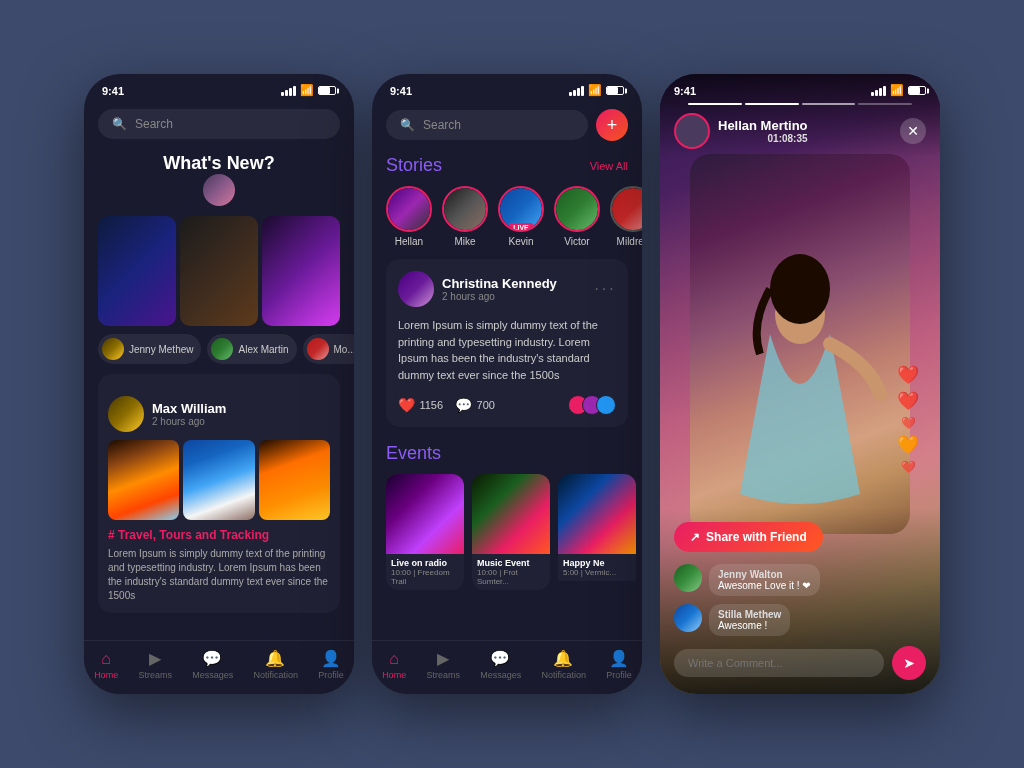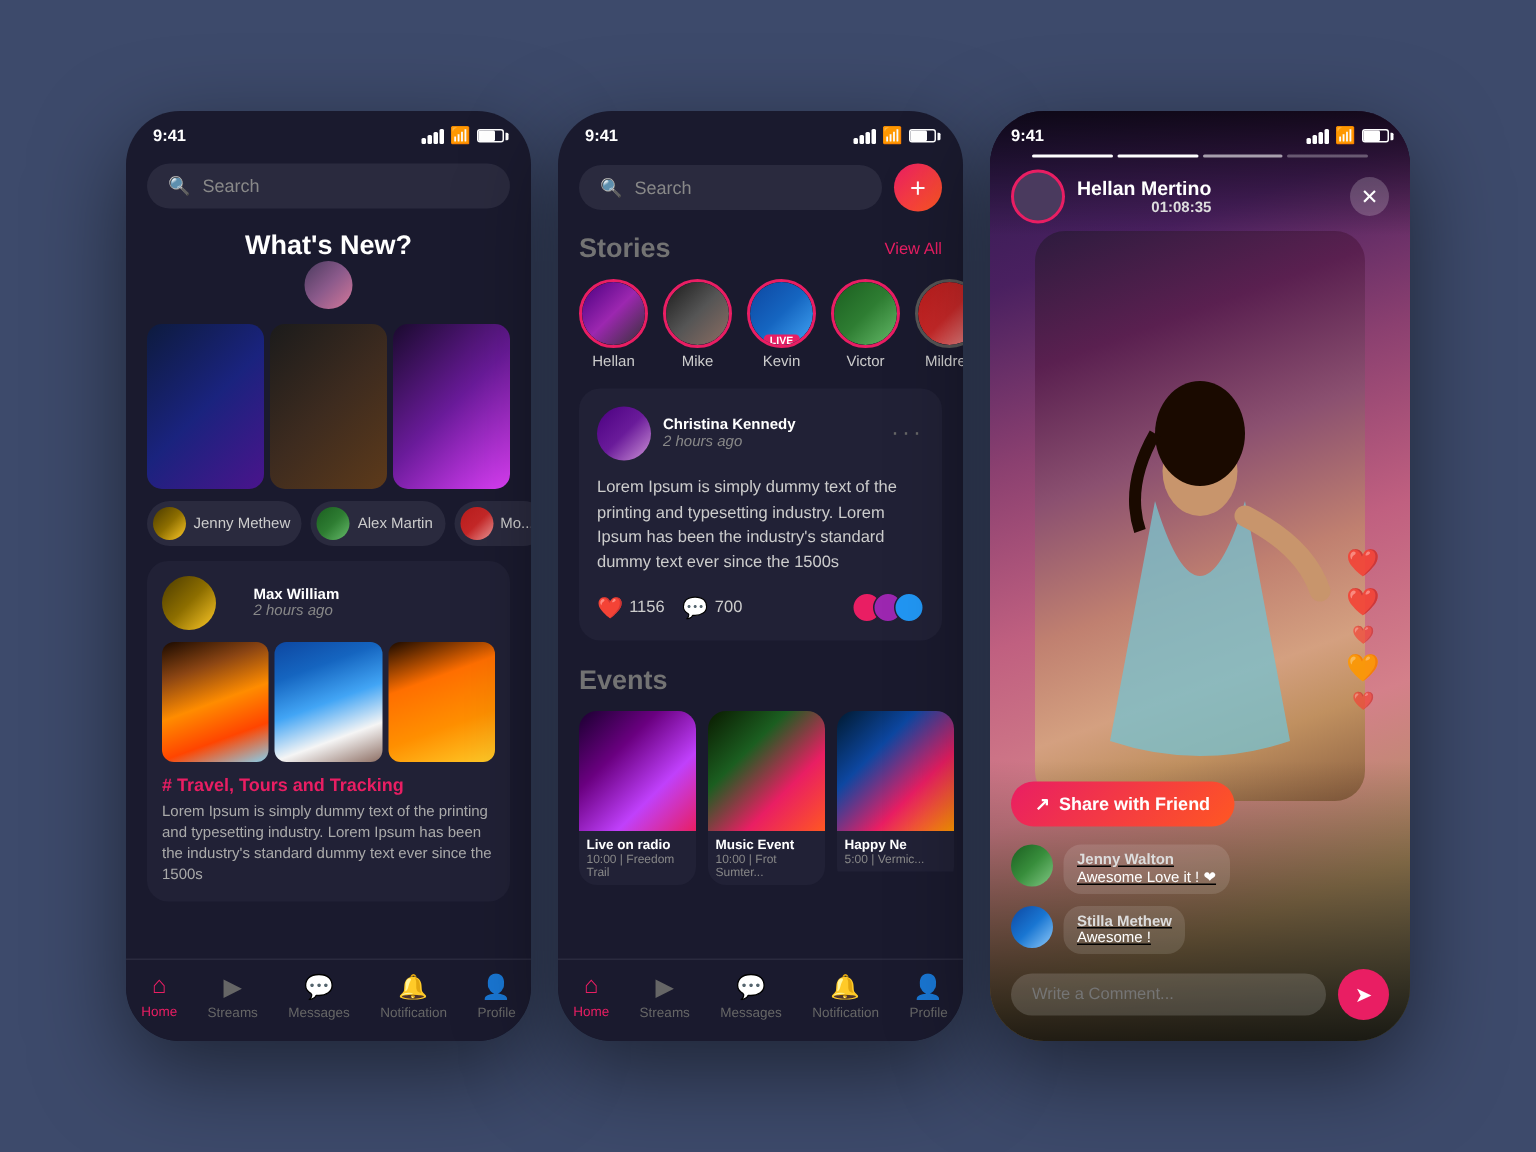--- a/index.html
+++ b/index.html
@@ -114,24 +114,24 @@
     }
     .user-chip .av { width: 22px; height: 22px; border-radius: 50%; }
     .user-chip span { color: #ccc; font-size: 10px; }
 
     .post-card {
       margin: 10px 14px;
       background: #212136;
       border-radius: 14px;
       padding: 10px;
     }
-    .post-author { display: flex; align-items: center; gap: 25px; margin-bottom: 8px; }
+    .post-author { display: flex; align-items: center; gap: 8px; margin-bottom: 8px; margin-top: 12px; }
     .post-avatar { width: 36px; height: 36px; border-radius: 50%; background: #4a3a5e; overflow: hidden; flex-shrink: 0; }
-    .post-author-info .name { color: #fff; font-size: 10px; font-weight: 600; }
-    .post-author-info .time { color: #888; font-size: 10px; font-style: italic; }
+    .post-author-info .name { color: #fff; font-size: 13px; font-weight: 600; }
+    .post-author-info .time { color: #888; font-size: 10px; }
 
     .post-images { display: flex; gap: 4px; height: 80px; margin-bottom: 8px; }
     .post-img { flex: 1; border-radius: 8px; overflow: hidden; }
 
     .post-tag { color: #e91e63; font-size: 12px; font-weight: 600; margin-bottom: 5px; }
     .post-text { color: #aaa; font-size: 10px; line-height: 1.4; }
 
     
     .bottom-nav {
       position: absolute; bottom: 0; left: 0; right: 0;
@@ -147,21 +147,21 @@
     .nav-icon { font-size: 16px; color: #666; }
     .nav-icon.active { color: #e91e63; }
     .nav-label { font-size: 9px; color: #666; }
     .nav-label.active { color: #e91e63; }
 
     
     .section-header {
       display: flex; justify-content: space-between; align-items: center;
       padding: 4px 14px 10px;
     }
-    .section-header h2 { color: #737373; font-size: 18px; font-weight: 700; }
+    .section-header h2 { color: #8b5cf6; font-size: 18px; font-weight: 400; }
     .view-all { color: #e91e63; font-size: 11px; cursor: pointer; }
 
     .stories-row {
       display: flex; gap: 10px; padding: 0 14px 12px;
       overflow-x: hidden;
     }
     .story-item {
       display: flex; flex-direction: column; align-items: center; gap: 4px;
       flex-shrink: 0;
     }
@@ -257,21 +257,21 @@
       padding: 14px;
     }
     .share-btn {
       background: linear-gradient(135deg, #e91e63, #ff5722);
       border-radius: 20px; padding: 8px 16px;
       display: inline-flex; align-items: center; gap: 6px;
       color: #fff; font-size: 12px; font-weight: 600;
       cursor: pointer; margin-bottom: 12px;
     }
     .comments-section { margin-bottom: 10px; }
-    .comment-item { display: flex; align-items: flex-start; gap: 7px; margin-bottom: 8px; text-decoration: underline; }
+    .comment-item { display: flex; align-items: flex-start; gap: 7px; margin-bottom: 8px; }
     .comment-avatar { width: 28px; height: 28px; border-radius: 50%; flex-shrink: 0; }
     .comment-bubble { background: rgba(255,255,255,0.12); border-radius: 12px; padding: 5px 9px; }
     .comment-name { color: #ddd; font-size: 10px; font-weight: 600; }
     .comment-text { color: #fff; font-size: 10px; }
     .comment-input-row {
       display: flex; align-items: center; gap: 8px;
     }
     .comment-input {
       flex: 1; background: rgba(255,255,255,0.15); border-radius: 20px;
       padding: 8px 14px; color: #fff; font-size: 11px; border: none; outline: none;

